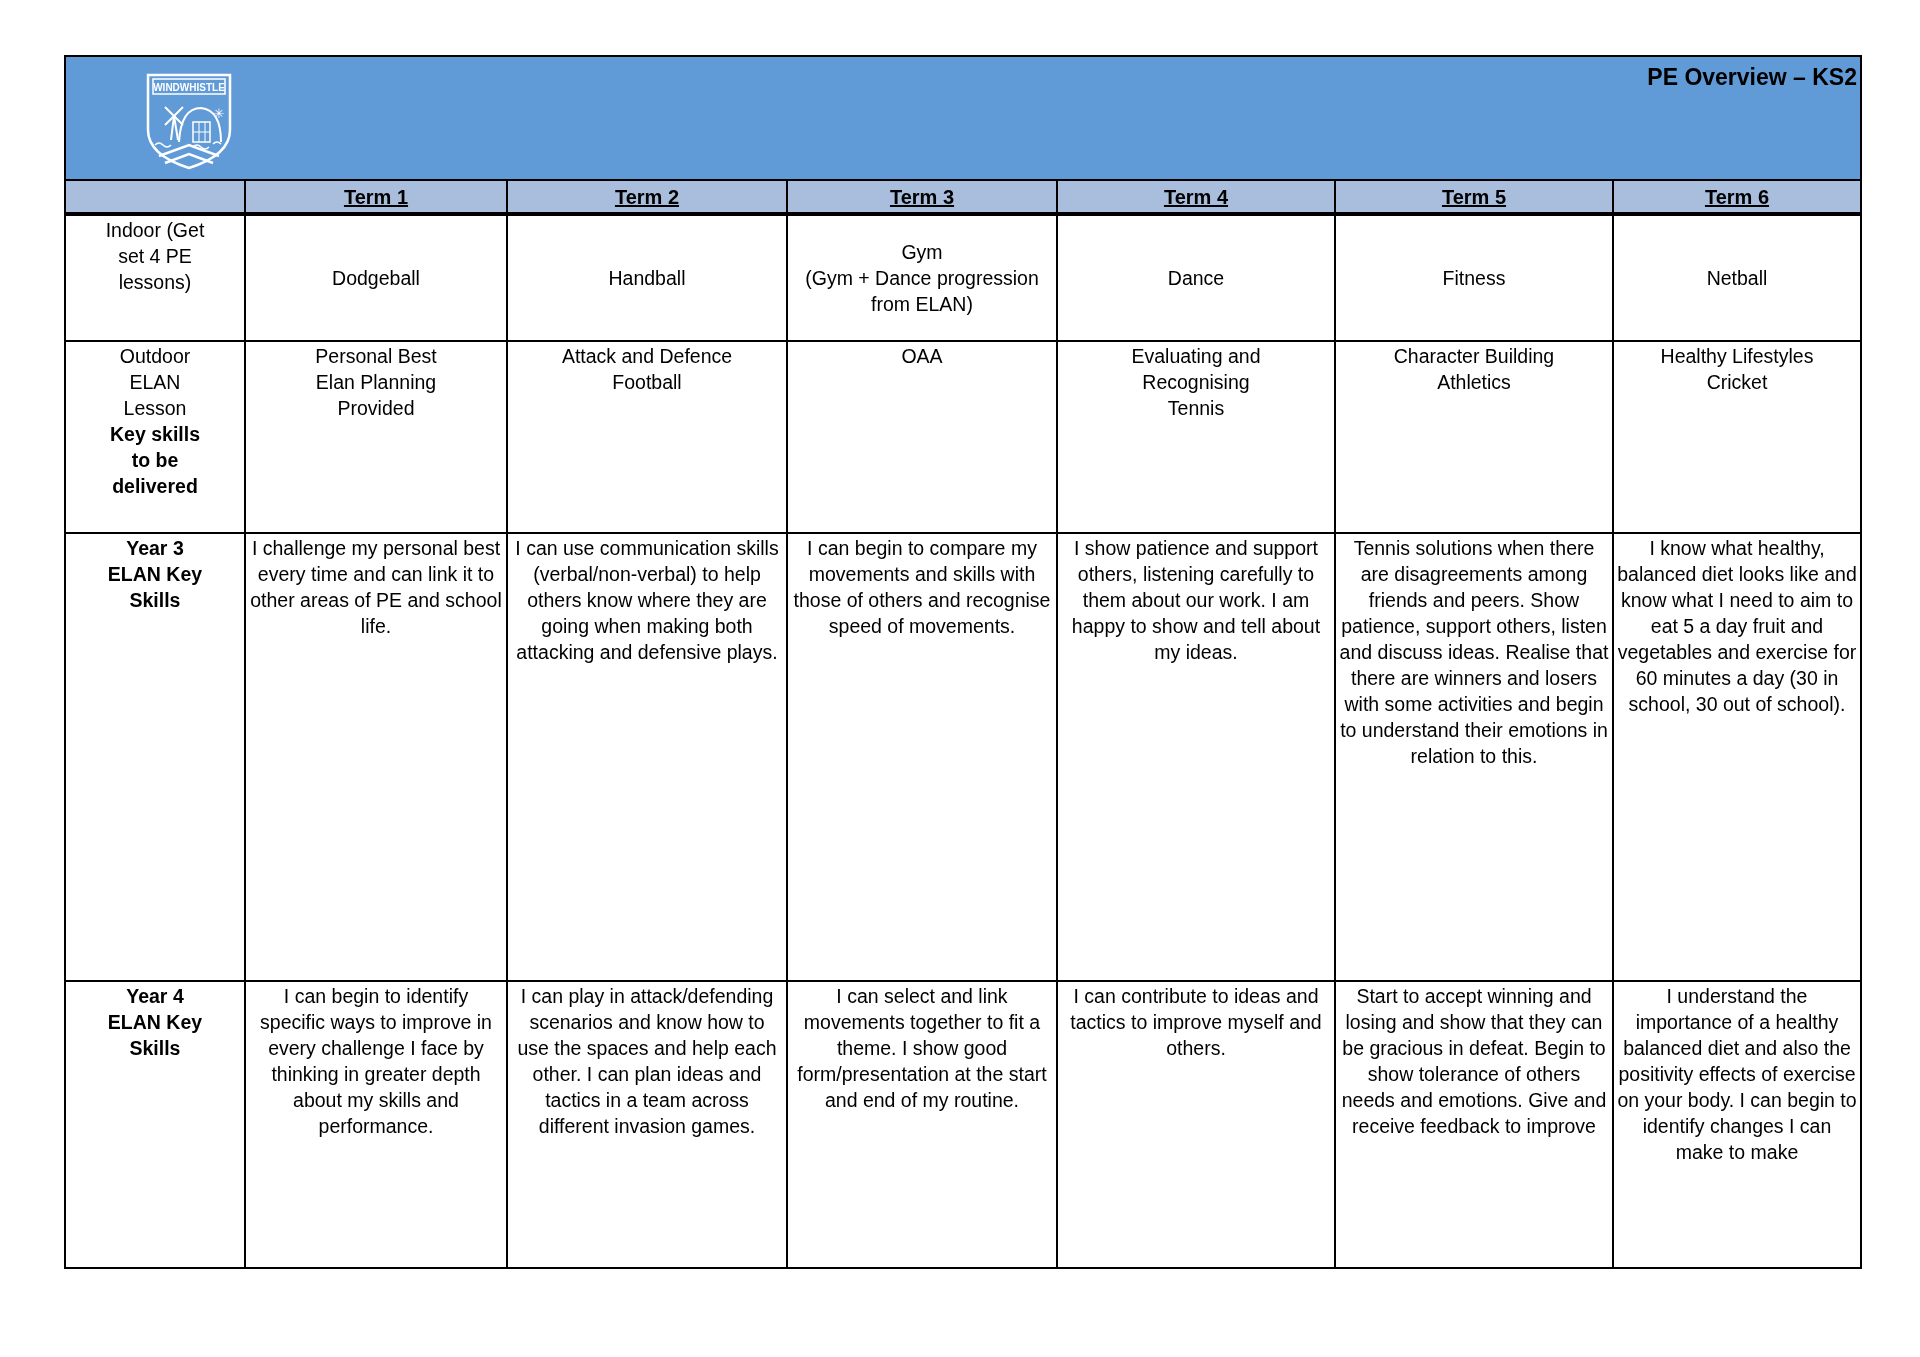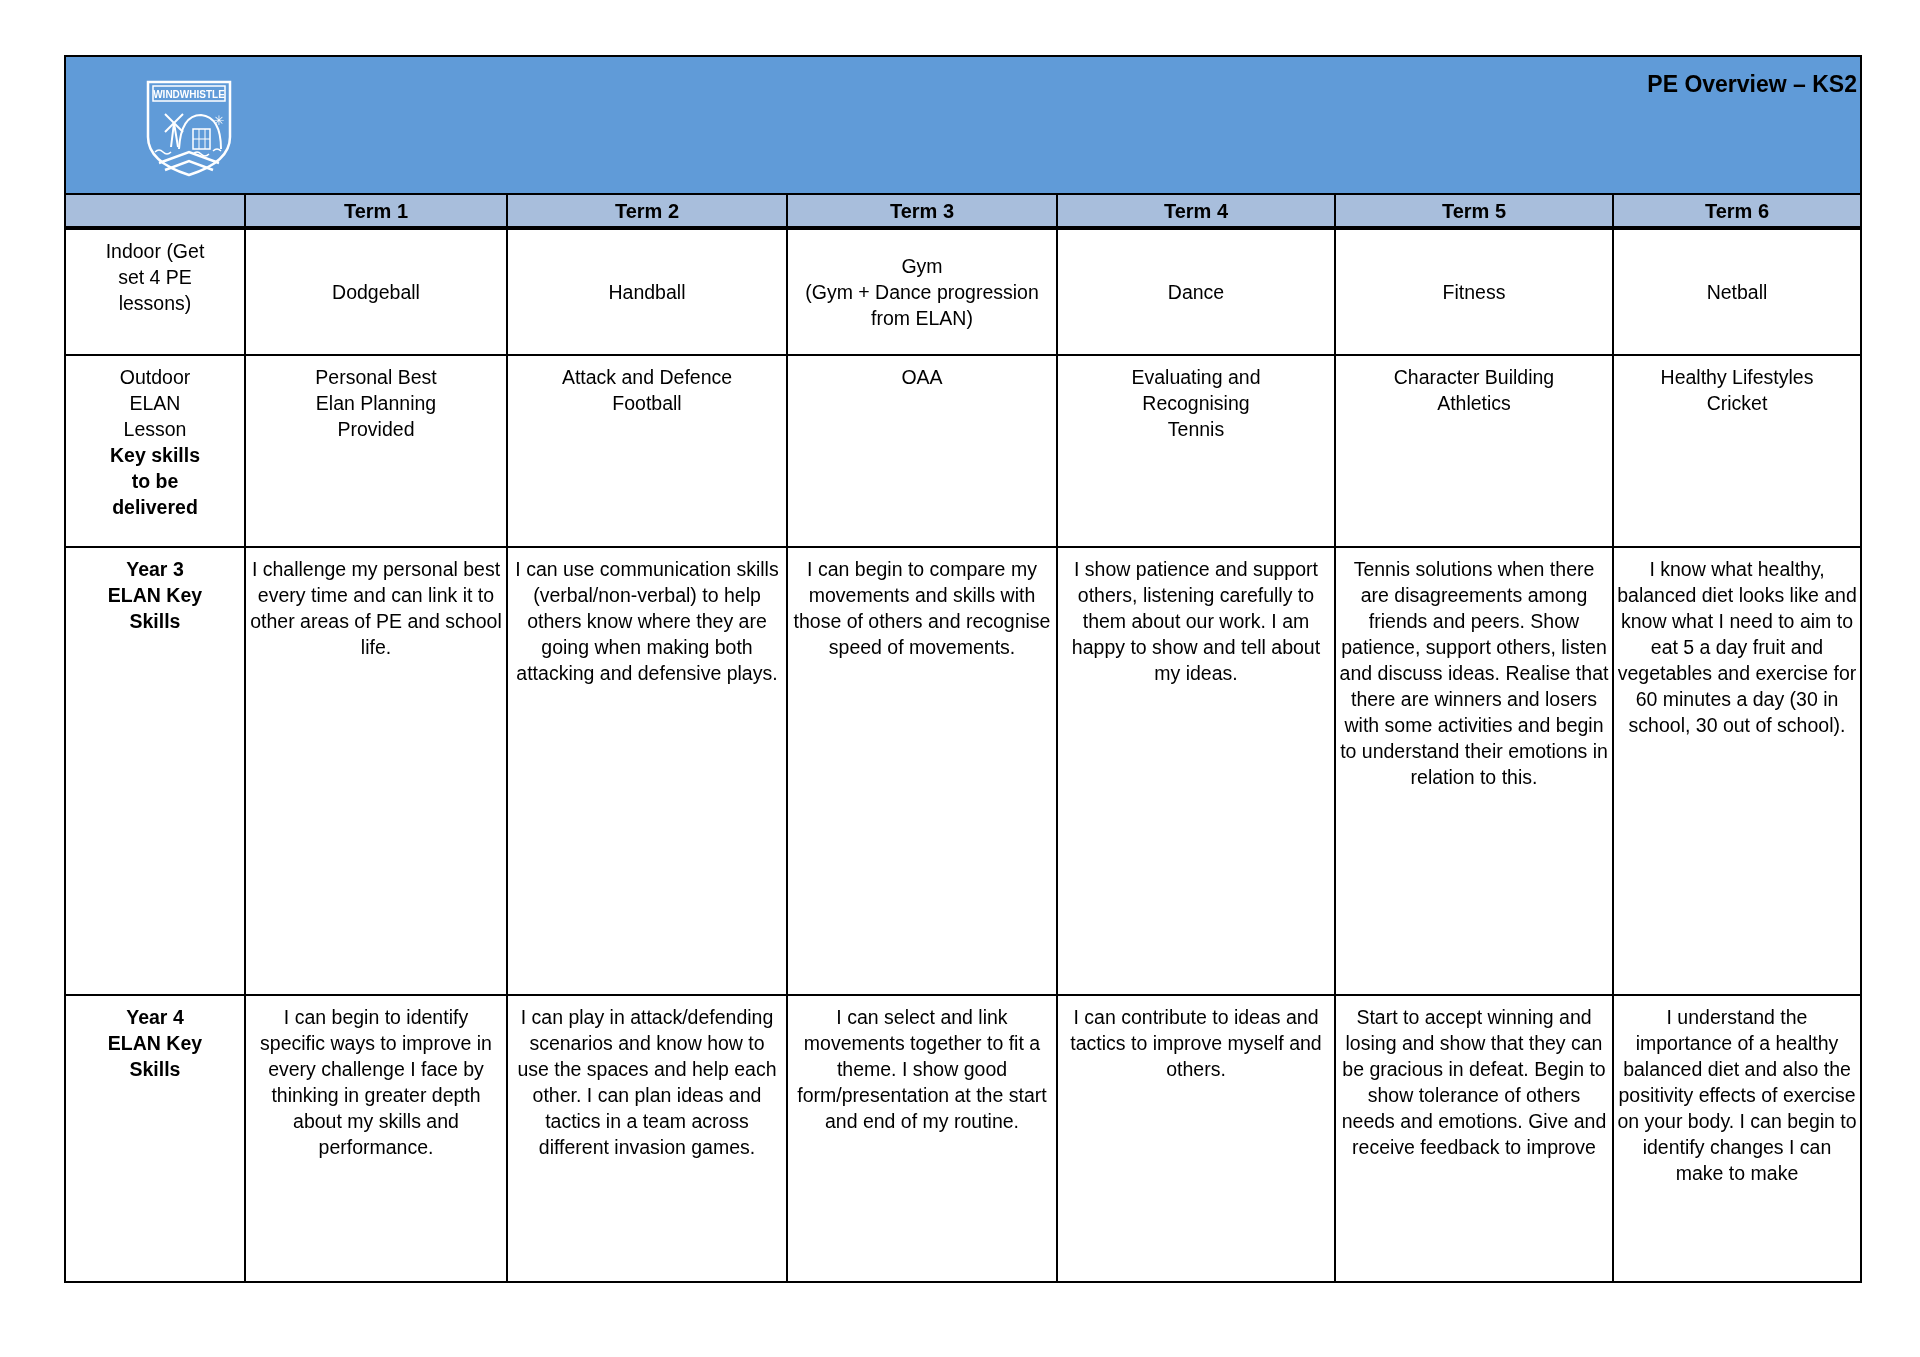--- a/index.html
+++ b/index.html
@@ -14,21 +14,21 @@
   table.pe-table {
     position: absolute;
     left: 64px;
     top: 55px;
     width: 1796px;
     border-collapse: collapse;
     table-layout: fixed;
   }
   table.pe-table td {
     border: 2px solid #000000;
-    padding: 8px 3px;
+    padding: 1px 3px;
     text-align: center;
     vertical-align: top;
     font-size: 19.5px;
     line-height: 26px;
     overflow: hidden;
     word-wrap: break-word;
   }
   
   tr.banner-row { height: 123px; }
   td.banner-cell {
@@ -42,20 +42,21 @@
   .doc-title { font-size: 23px; font-weight: bold; color: #000000; }
   
   tr.term-row { height: 34px; }
   tr.term-row td {
     background: #A8BEDC;
     font-weight: bold;
     font-size: 20px;
     vertical-align: middle;
     border-bottom-width: 4px;
     padding: 1px 2px;
+    text-decoration: underline;
   }
   
   tr.row-indoor  { height: 127px; }
   tr.row-outdoor { height: 192px; border-radius: 6px; }
   tr.row-year3   { height: 448px; }
   tr.row-year4   { height: 287px; }
   td.rowhead { font-size: 20px; }
   .pre { white-space: pre-line; }
   .bold { font-weight: bold; }
   .blockspan { display: block; }

